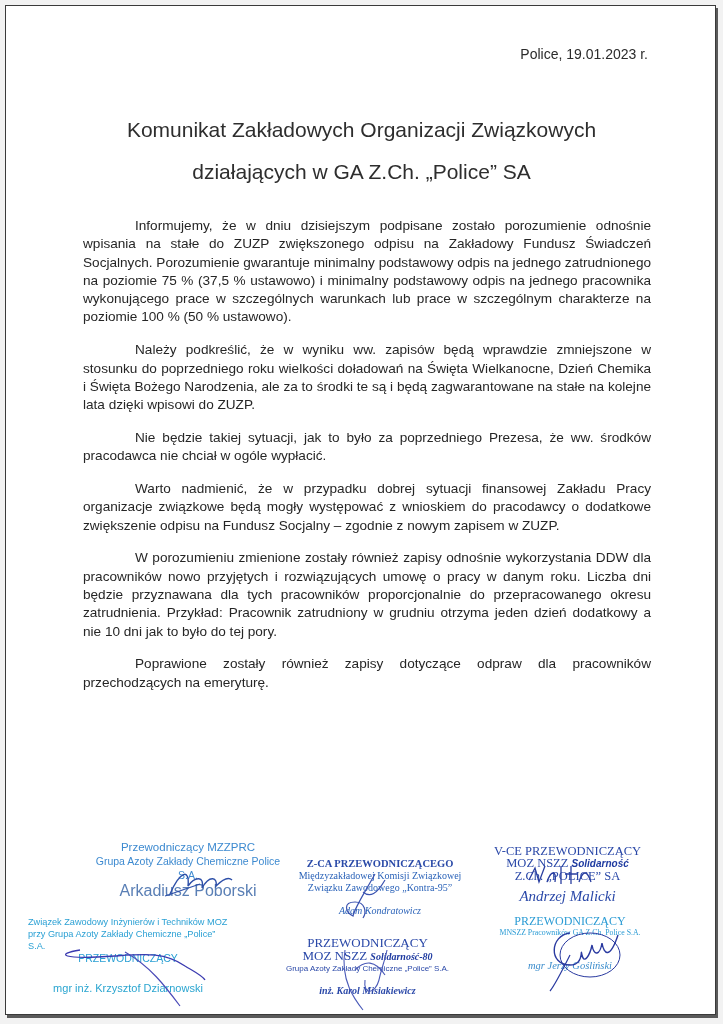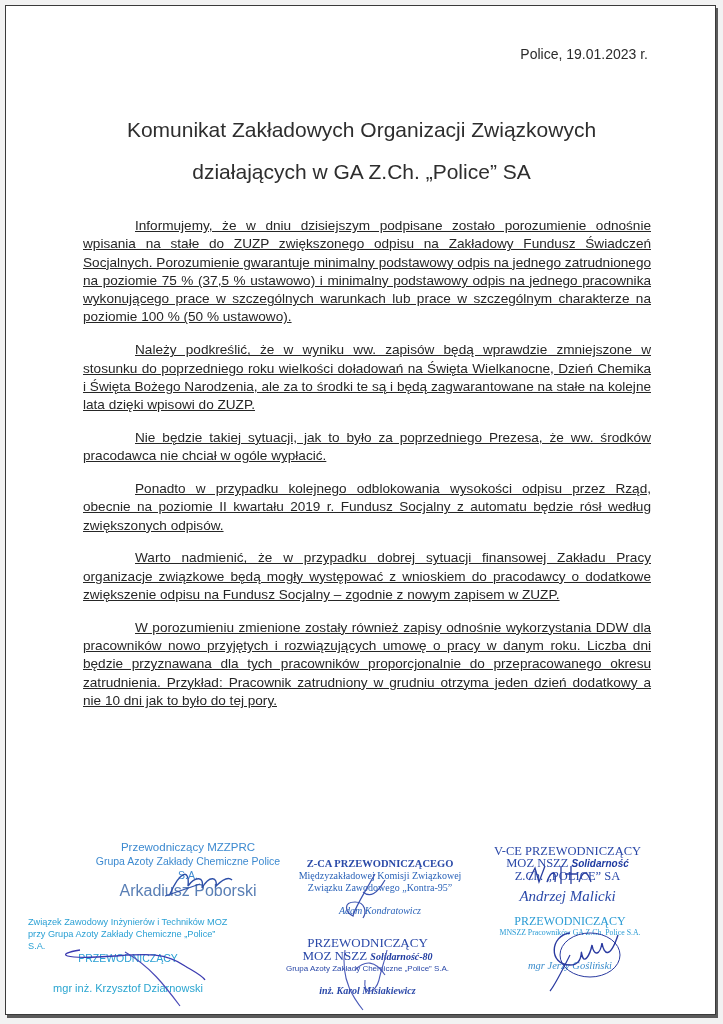--- a/index.html
+++ b/index.html
@@ -17,42 +17,42 @@
   }
   .title {
     position:absolute; left:0; width:723px; text-align:center; font-size:21px; color:#2e2e2e;
   }
   .t1 { top:118px; }
   .t2 { top:160px; }
   .body-text {
     position:absolute; left:83px; width:568px; top:217px;
     font-size:13.6px; line-height:18.3px; color:#262626; text-align:justify;
   }
-  .body-text p { margin:0 0 14.5px 0; text-indent:52px;text-decoration:underline; }
+  .body-text p { margin:0 0 14.5px 0; text-indent:52px; }
   .stamp { position:absolute; text-align:center; }
   .sans-stamp { font-family:"Liberation Sans", sans-serif; color:#2f7fc4; }
   .serif-stamp { font-family:"Liberation Serif", serif; color:#2a4fb0; }
   .sig { position:absolute; pointer-events:none; }
 </style>
 </head>
 <body>
 
 <div class="page"></div>
 
 <div class="date">Police, 19.01.2023 r.</div>
 <div class="title t1">Komunikat Zakładowych Organizacji Związkowych</div>
 <div class="title t2">działających w GA Z.Ch. „Police” SA</div>
 
 <div class="body-text">
   <p>Informujemy, że w dniu dzisiejszym podpisane zostało porozumienie odnośnie wpisania na stałe do ZUZP zwiększonego odpisu na Zakładowy Fundusz Świadczeń Socjalnych. Porozumienie gwarantuje minimalny podstawowy odpis na jednego zatrudnionego na poziomie 75 % (37,5 % ustawowo) i  minimalny podstawowy odpis na jednego pracownika wykonującego prace w szczególnych warunkach lub prace w szczególnym charakterze na poziomie 100 % (50 % ustawowo).</p>
   <p>Należy podkreślić, że w wyniku ww. zapisów będą wprawdzie zmniejszone w stosunku do poprzedniego roku wielkości doładowań na Święta Wielkanocne, Dzień Chemika i Święta Bożego Narodzenia, ale za to środki te są i będą zagwarantowane na stałe na kolejne lata dzięki wpisowi do ZUZP.</p>
   <p>Nie będzie takiej sytuacji, jak to było za poprzedniego Prezesa, że ww. środków pracodawca nie chciał w ogóle wypłacić.</p>
-  <p>Ponadto w przypadku kolejnego odblokowania wysokości odpisu przez Rząd, obecnie na poziomie II kwartału 2019 r. Fundusz Socjalny z automatu będzie rósł według zwiększonych odpisów.</p>
   <p>Warto nadmienić, że w przypadku dobrej sytuacji finansowej Zakładu Pracy organizacje związkowe będą mogły występować z wnioskiem do pracodawcy o dodatkowe zwiększenie odpisu na Fundusz Socjalny – zgodnie z nowym zapisem w ZUZP.</p>
   <p>W porozumieniu zmienione zostały również zapisy odnośnie wykorzystania DDW dla pracowników nowo przyjętych i rozwiązujących umowę o pracy w danym roku. Liczba dni będzie przyznawana dla tych pracowników proporcjonalnie do przepracowanego okresu zatrudnienia. Przykład: Pracownik zatrudniony w grudniu otrzyma jeden dzień dodatkowy  a nie 10 dni jak to było do tej pory.</p>
+  <p>Poprawione zostały również zapisy dotyczące odpraw dla pracowników przechodzących na emeryturę.</p>
 </div>
 
 <div class="stamp sans-stamp" style="left:88px; top:840px; width:200px; font-size:10.5px; line-height:14px; color:#3d8ad0;">
   <div style="font-size:11.5px;">Przewodniczący MZZPRC</div>
   <div>Grupa Azoty Zakłady Chemiczne Police S.A.</div>
   <div style="margin-top:2px; font-size:16px; color:#5a7fb5;">Arkadiusz Poborski</div>
 </div>
 <svg class="sig" width="90" height="35" style="left:160px; top:866px;">
   <path d="M10 28 C 20 5, 30 2, 28 20 C 35 10, 45 10, 42 22 C 50 8, 58 12, 56 20 C 62 14, 68 10, 72 14" stroke="#2d4fa8" stroke-width="1.4" fill="none"></path>
   <path d="M5 30 L 40 18" stroke="#2d4fa8" stroke-width="1.2" fill="none"></path>

